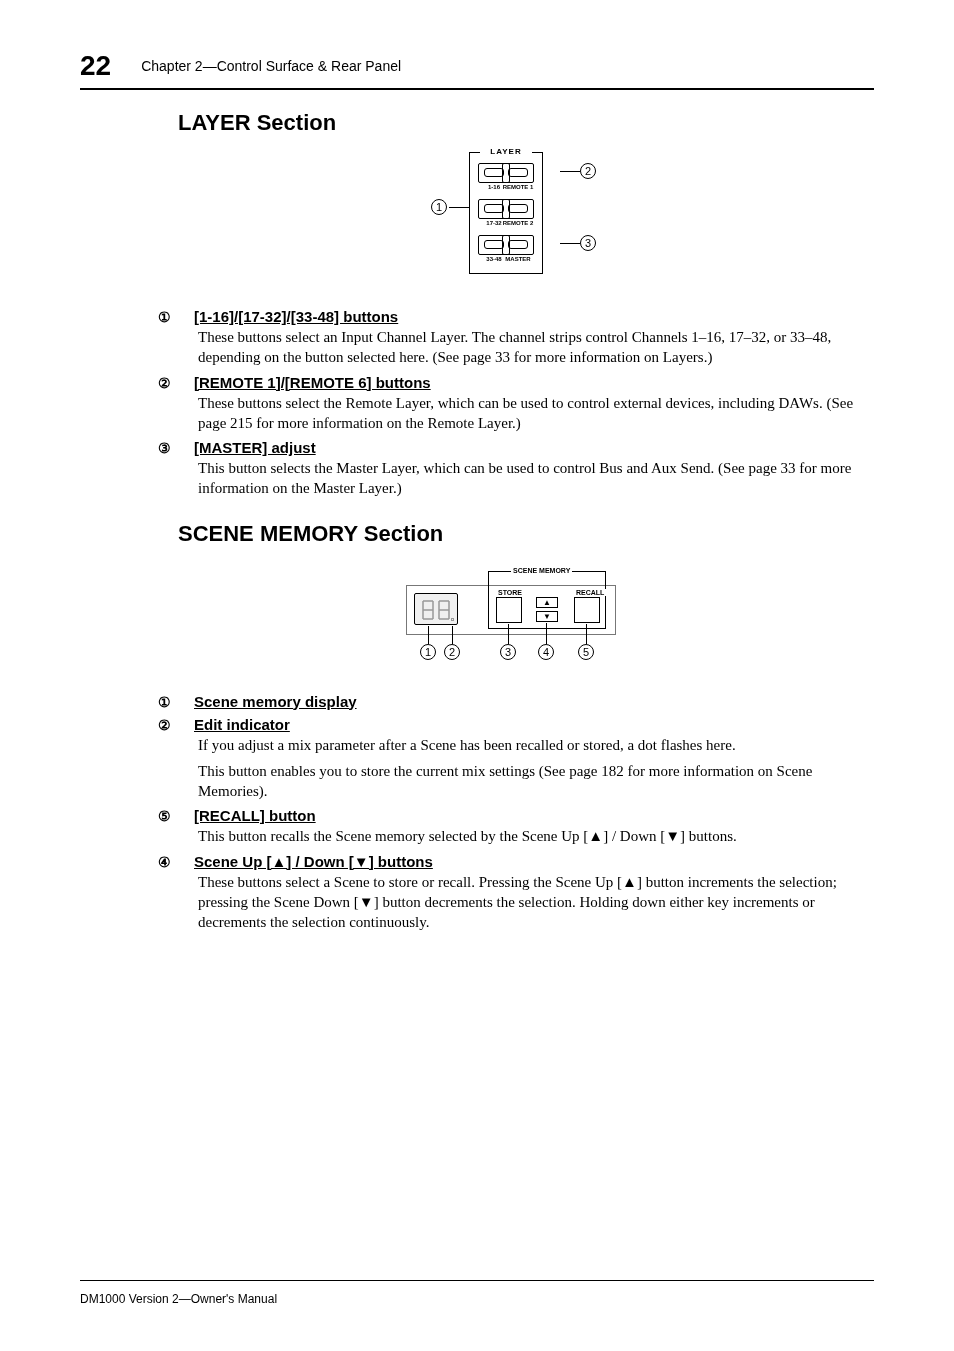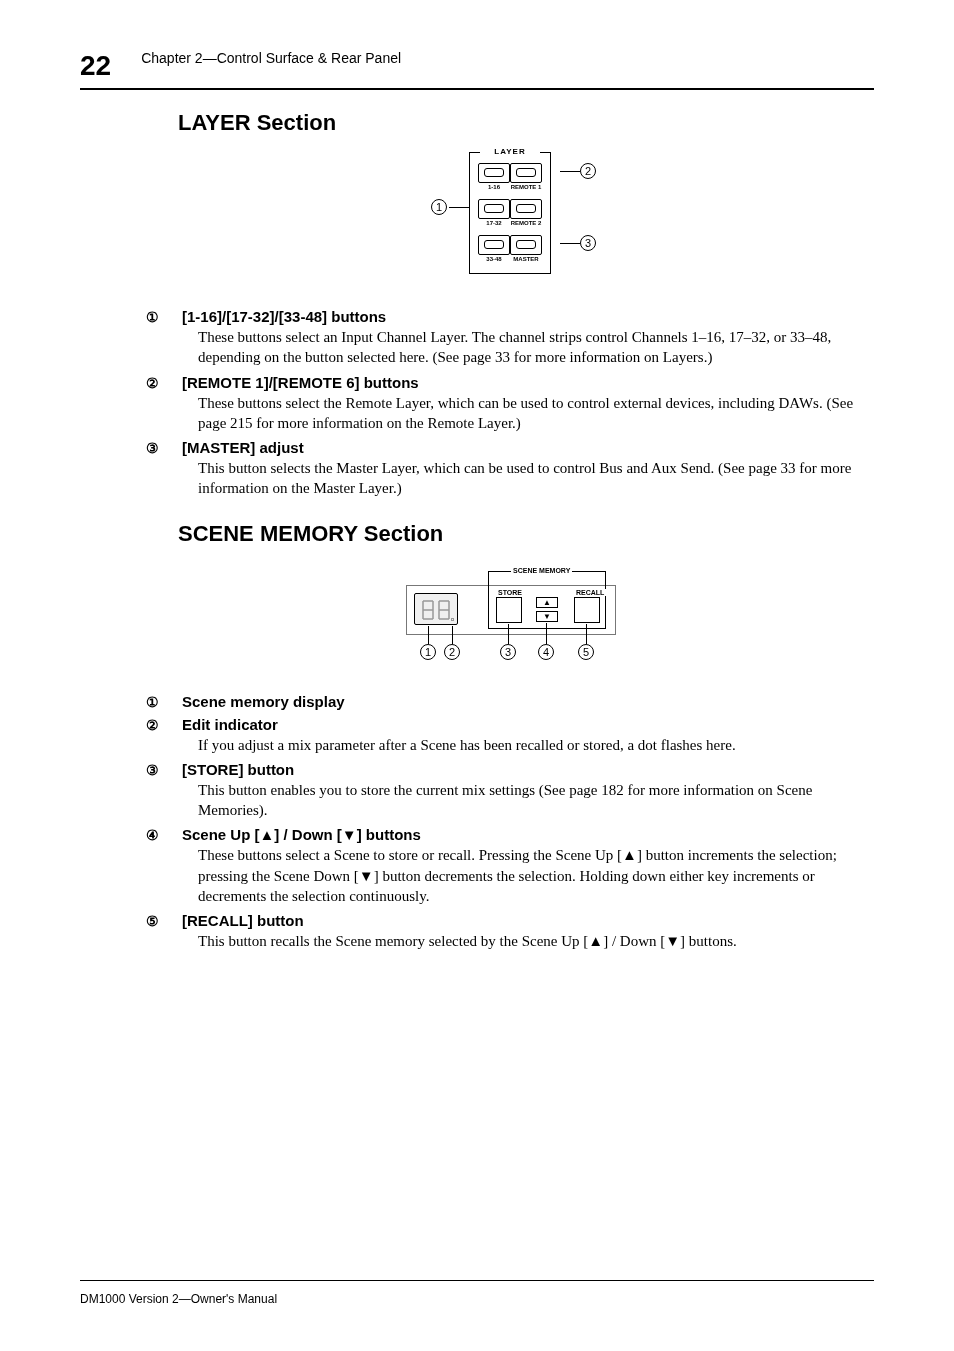--- a/index.html
+++ b/index.html
@@ -10,21 +10,21 @@
     height: 1351px;
     position: relative;
     color: #000;
   }
   .page-header {
     position: absolute;
     top: 50px;
     left: 80px;
     right: 80px;
     display: flex;
-    align-items: flex-start;
+    align-items: center;
     border-bottom: 2px solid #000;
     padding-bottom: 6px;
   }
   .page-number {
     font-size: 28px;
     font-weight: bold;
     font-family: Arial, sans-serif;
     margin-right: 30px;
   }
   .chapter-ref {
@@ -55,21 +55,22 @@
     margin: 8px 0 18px 0;
   }
   .item {
     margin-top: 6px;
   }
   .item-head {
     font-family: Arial, sans-serif;
     font-size: 15px;
     font-weight: bold;
     text-indent: -20px;
-    margin-left: 8px;
+    margin-left: 20px;
+    text-decoration: underline;
   }
   .circ-num {
     font-family: Arial, sans-serif;
     font-size: 14px;
     display: inline-block;
     width: 16px;
   }
   .item-body {
     font-size: 15px;
     line-height: 1.35;
@@ -96,21 +97,21 @@
     display: inline-block;
     position: relative;
     width: 150px;
     height: 140px;
     font-family: Arial, sans-serif;
   }
   .layer-box {
     position: absolute;
     left: 28px;
     top: 8px;
-    width: 82px;
+    width: 74px;
     height: 122px;
     border: 1px solid #000;
   }
   .layer-title {
     position: absolute;
     top: -6px;
     left: 10px;
     right: 10px;
     text-align: center;
     font-size: 8px;
@@ -370,28 +371,27 @@
   </div>
 
   <div class="item">
     <div class="item-head"><span class="circ-num">①</span><span>Scene memory display</span></div>
   </div>
   <div class="item">
     <div class="item-head"><span class="circ-num">②</span><span>Edit indicator</span></div>
     <div class="item-body">If you adjust a mix parameter after a Scene has been recalled or stored, a dot flashes here.</div>
   </div>
   <div class="item">
-    <div class="item-head"><span class="circ-num">③</span><span>[STORE] button</span></div>
     <div class="item-body">This button enables you to store the current mix settings (See page 182 for more information on Scene Memories).</div>
+  </div>
+  <div class="item">
+    <div class="item-head"><span class="circ-num">⑤</span><span>[RECALL] button</span></div>
+    <div class="item-body">This button recalls the Scene memory selected by the Scene Up [▲] / Down [▼] buttons.</div>
   </div>
   <div class="item">
     <div class="item-head"><span class="circ-num">④</span><span>Scene Up [▲] / Down [▼] buttons</span></div>
     <div class="item-body">These buttons select a Scene to store or recall. Pressing the Scene Up [▲] button increments the selection; pressing the Scene Down [▼] button decrements the selection. Holding down either key increments or decrements the selection continuously.</div>
   </div>
-  <div class="item">
-    <div class="item-head"><span class="circ-num">⑤</span><span>[RECALL] button</span></div>
-    <div class="item-body">This button recalls the Scene memory selected by the Scene Up [▲] / Down [▼] buttons.</div>
-  </div>
 
 </div>
 
 <div class="hr-bottom"></div>
 <div class="footer">DM1000 Version 2—Owner's Manual</div>
 
 </body></html>

